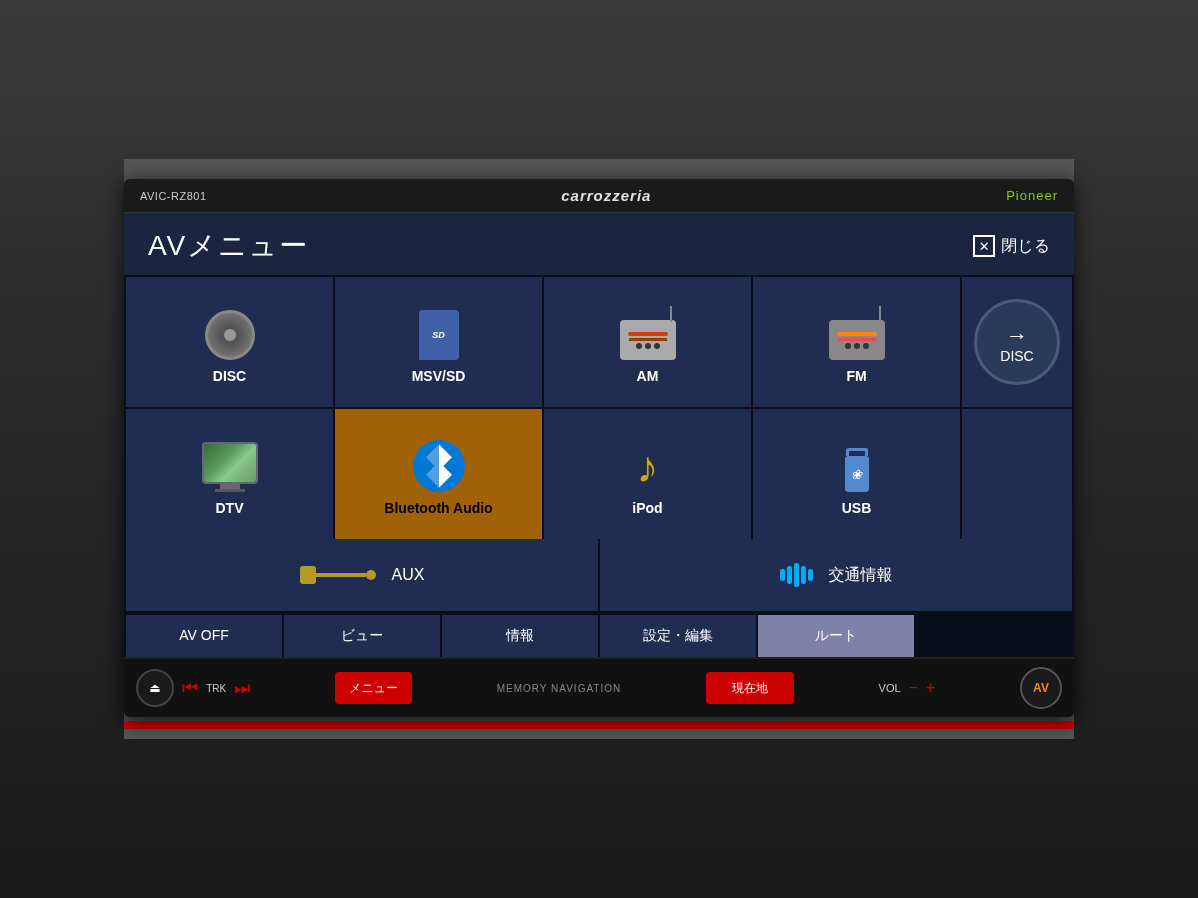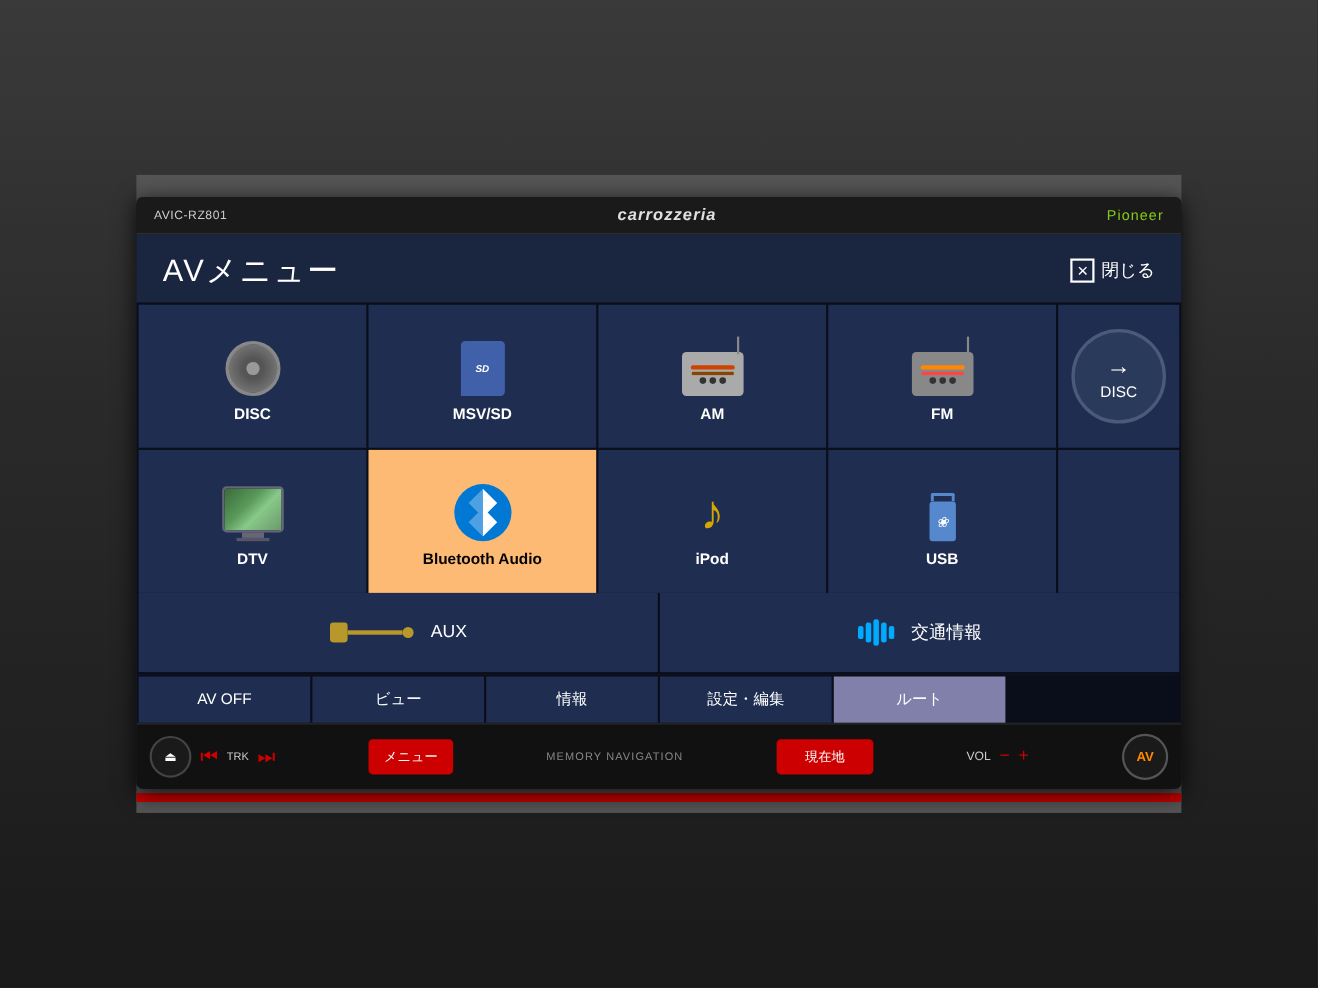--- a/index.html
+++ b/index.html
@@ -112,21 +112,21 @@
       align-items: center;
       justify-content: center;
       padding: 18px 10px 14px;
       cursor: pointer;
       min-height: 130px;
       gap: 8px;
       position: relative;
     }
 
     .menu-item.bluetooth-active {
-      background: #fdba74;
+      background: #a16207;
     }
 
     .menu-label {
       color: #ffffff;
       font-size: 14px;
       text-align: center;
       font-weight: bold;
     }
     .menu-item.bluetooth-active .menu-label {
       color: #000;

